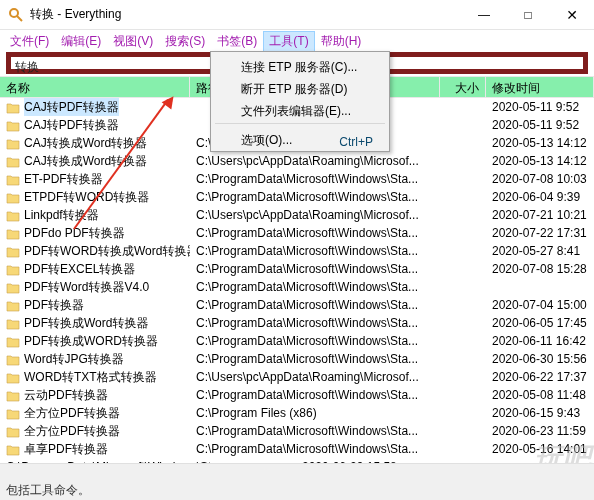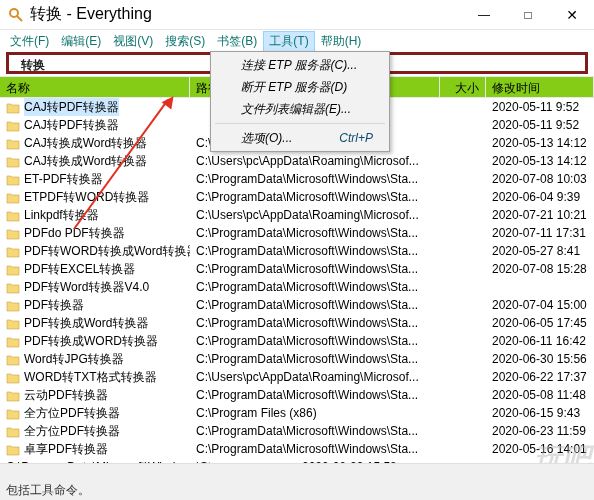--- a/index.html
+++ b/index.html
@@ -1,48 +1,48 @@
 <!DOCTYPE html>
 <html><head>
 <meta charset="utf-8">
 <style>
 * { margin: 0; padding: 0; box-sizing: border-box; font-family: "Microsoft YaHei", "Segoe UI", Tahoma, sans-serif; }
 body { width: 594px; height: 500px; background: #fff; font-size: 12px; overflow: hidden; position: relative; }
 
 .titlebar { height: 30px; display: flex; align-items: center; padding: 0 0 0 8px; border-bottom: 1px solid #e5e5e5; }
 .titlebar .icon { width: 16px; height: 16px; margin-right: 6px; }
-.titlebar .title { flex: 1; color: #000; font-size: 16px; }
+.titlebar .title { flex: 1; color: #000; font-size: 12px; }
 .titlebar .sysbtn { width: 44px; height: 30px; text-align: center; line-height: 30px; color: #000; font-size: 12px; }
 .titlebar .sysbtn:last-child { font-size: 14px; }
 
 .menubar { height: 22px; display: flex; align-items: center; padding: 0 4px; }
-.menubar .mi { padding: 2px 6px; color: #0f766e; position: relative; }
+.menubar .mi { padding: 2px 6px; color: #a21caf; position: relative; }
 .menubar .mi.active { background: #cce8ff; border: 1px solid #99d1ff; padding: 1px 5px; }
 
-.searchbar { height: 22px; border: 3px solid #7f1d1d; margin: 0 6px 2px 6px; padding: 2px 12px; color: #222; font-weight: bold; }
-
-.headerrow { height: 22px; border-top: 1px solid #e8e8e8; border-bottom: 1px solid #e8e8e8; display: flex; align-items: center; background: #84cc16; }
+.searchbar { height: 22px; border: 5px solid #7f1d1d; margin: 0 6px 2px 6px; padding: 2px 4px; color: #222; }
+
+.headerrow { height: 22px; border-top: 1px solid #e8e8e8; border-bottom: 1px solid #e8e8e8; display: flex; align-items: center; background: #86efac; }
 .headerrow .col { padding: 0 6px; border-right: 1px solid #e8e8e8; height: 100%; line-height: 22px; color: #000; }
 .col-name { width: 190px; }
 .col-path { width: 250px; }
 .col-size { width: 46px; text-align: right; }
 .col-date { flex: 1; }
 
 .listarea { height: 380px; overflow: hidden; position: relative; }
 .row { height: 18px; display: flex; align-items: center; }
 .row .cell { padding: 0 6px; height: 18px; line-height: 18px; white-space: nowrap; overflow: hidden; color: #000; }
 .row .c-name { width: 190px; display: flex; align-items: center; }
 .row .c-path { width: 250px; }
 .row .c-size { width: 46px; }
 .row .c-date { flex: 1; }
 .row .folder-icon { width: 14px; height: 12px; margin-right: 4px; flex-shrink: 0; }
 .row.selected .c-name .ntext { background: #cce8ff; }
 
 .dropdown { position: absolute; top: 51px; left: 210px; width: 180px; background: #f2f2f2; border: 1px solid #a0a0a0; box-shadow: 2px 2px 4px rgba(0,0,0,0.25); z-index: 10; padding: 2px; }
-.dropdown .ditem { height: 22px; display: flex; align-items: center; padding: 0 28px 0 28px; position: relative; color: #000; font-style: italic; }
+.dropdown .ditem { height: 22px; display: flex; align-items: flex-end; padding: 0 28px 0 28px; position: relative; color: #000; }
 .dropdown .ditem .shortcut { position: absolute; right: 14px; color: #0c4a6e; }
 .dropdown .sep { height: 1px; background: #d7d7d7; margin: 3px 2px; }
 
 .arrow { position: absolute; z-index: 20; pointer-events: none; }
 .arrow-line { position: absolute; width: 160px; height: 2px; background: #e03020; transform-origin: left center; }
 .arrow-head { position: absolute; width: 0; height: 0; border-left: 12px solid #e03020; border-top: 6px solid transparent; border-bottom: 6px solid transparent; }
 
 .statusbar { position: absolute; bottom: 0; left: 0; right: 0; height: 20px; border-top: 1px solid #e0e0e0; padding: 18px 6px; color: #333; background: #f0f0f0; }
 
 .watermark { position: absolute; right: 2px; bottom: 22px; font-size: 28px; font-weight: bold; color: rgba(180,180,180,0.45); letter-spacing: 1px; pointer-events: none; font-style: italic; }
@@ -162,21 +162,21 @@
     </div>
     <div class="row">
       <div class="cell c-name">
         <span class="folder-icon"><svg width="14" height="12" viewBox="0 0 14 12">
             <path d="M1 2 h4 l1 1 h7 v8 h-12 z" fill="#f7d877" stroke="#caa14a" stroke-width="0.6"></path>
           </svg></span>
         <span class="ntext">PDFdo PDF转换器</span>
       </div>
       <div class="cell c-path">C:\ProgramData\Microsoft\Windows\Sta...</div>
       <div class="cell c-size"></div>
-      <div class="cell c-date">2020-07-11 17:31</div>
+      <div class="cell c-date">2020-07-22 17:31</div>
     </div>
     <div class="row">
       <div class="cell c-name">
         <span class="folder-icon"><svg width="14" height="12" viewBox="0 0 14 12">
             <path d="M1 2 h4 l1 1 h7 v8 h-12 z" fill="#f7d877" stroke="#caa14a" stroke-width="0.6"></path>
           </svg></span>
         <span class="ntext">PDF转WORD转换成Word转换器</span>
       </div>
       <div class="cell c-path">C:\ProgramData\Microsoft\Windows\Sta...</div>
       <div class="cell c-size"></div>

